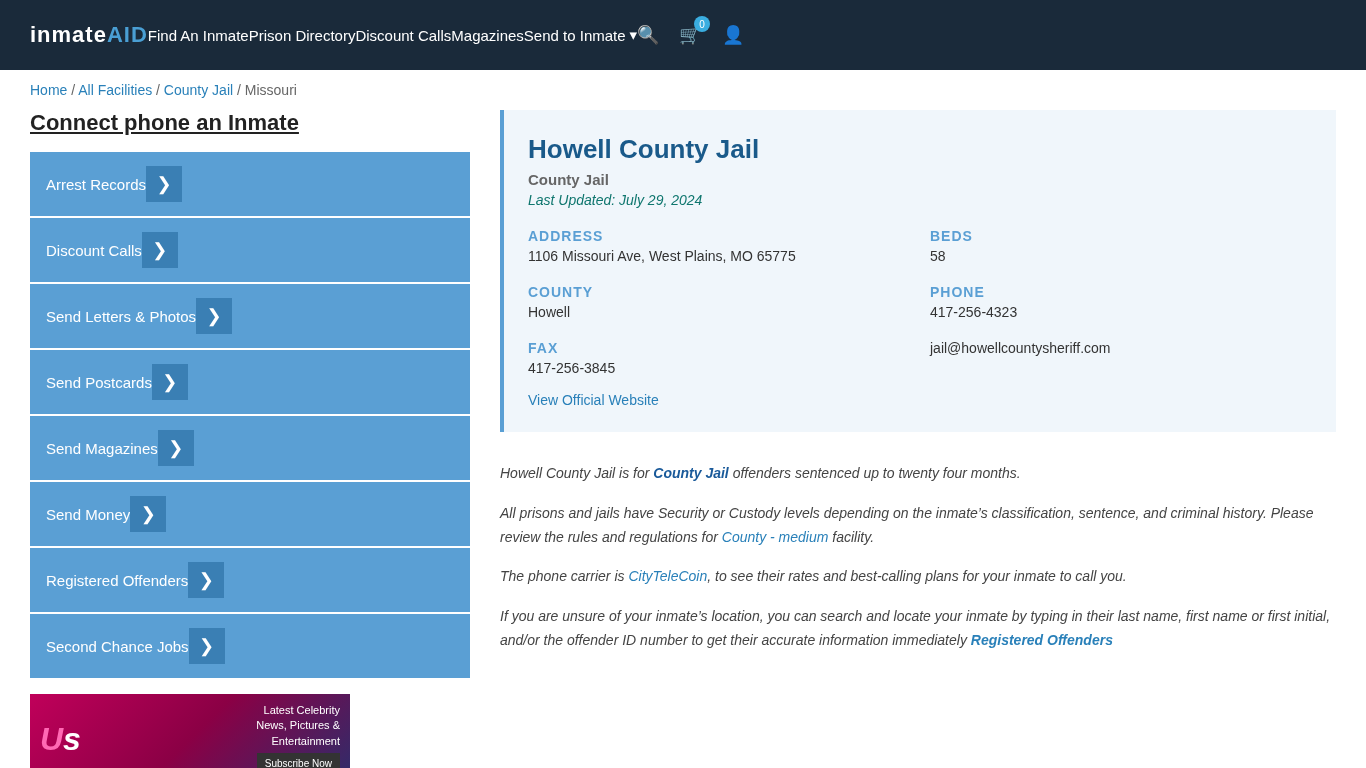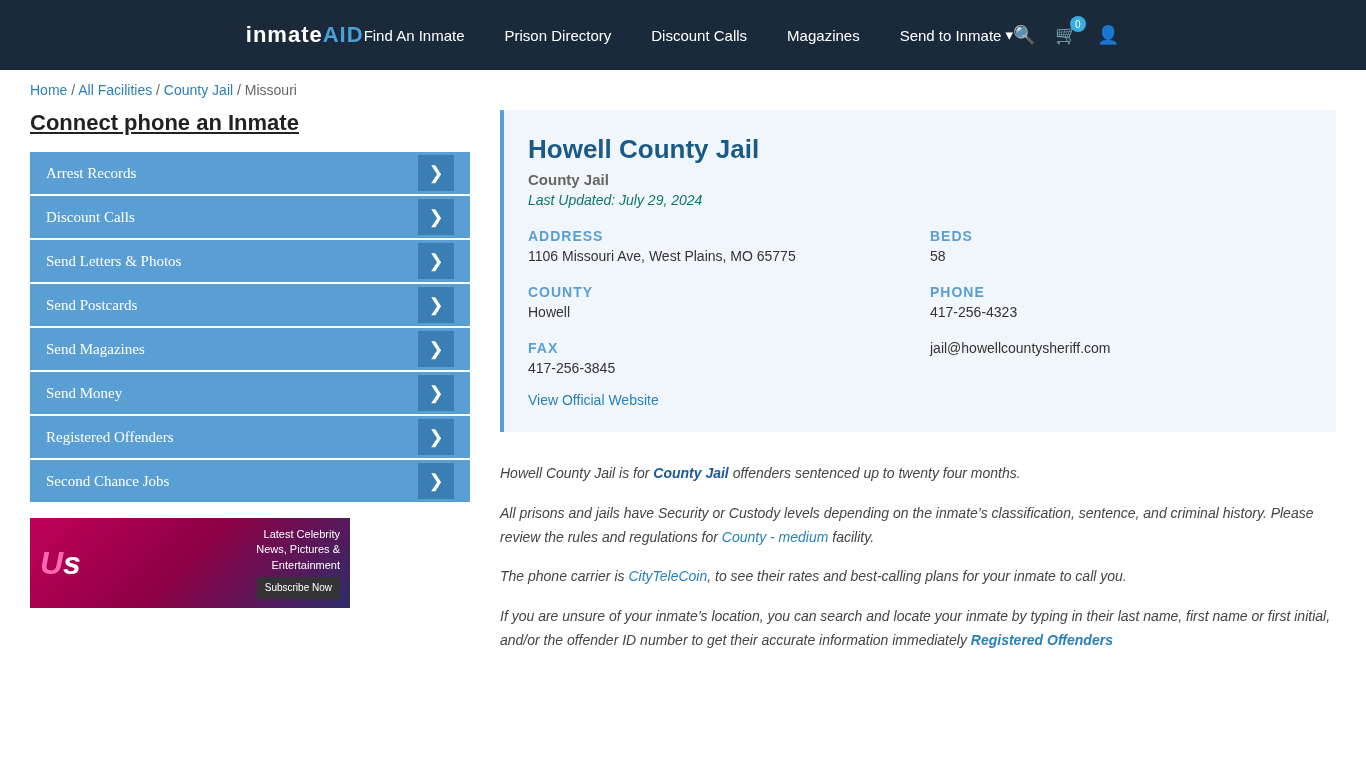--- a/index.html
+++ b/index.html
@@ -5,36 +5,35 @@
     * { margin: 0; padding: 0; box-sizing: border-box; }
     body { font-family: Arial, sans-serif; font-size: 14px; color: #333; background: #fff; width: 1366px; }
 
     
     header {
       background: #1a2a3a;
       height: 70px;
       display: flex;
       align-items: center;
       padding: 0 30px;
-      justify-content: center;
+      justify-content: flex-start;
     }
     .logo-area {
       display: flex;
       align-items: center;
     }
     .logo-text {
       color: #fff;
       font-size: 22px;
       font-weight: bold;
       letter-spacing: 1px;
     }
     .logo-text span { color: #4a9fd4; }
     nav {
       display: flex;
-      gap: 40px;
       align-items: center;
     }
     nav a {
       color: #fff;
       text-decoration: none;
       font-size: 15px;
       white-space: nowrap;
     }
     .send-to-inmate-btn {
       display: flex;
@@ -98,27 +97,26 @@
       color: #222;
     }
     .sidebar-menu {
       display: flex;
       flex-direction: column;
       gap: 2px;
     }
     .sidebar-item {
       background: #5a9fd4;
       color: #fff;
-      padding: 3px 16px;
-      display: flex;
-      justify-content: space-between;
+      padding: 14px 16px;
+      display: flex;
+      justify-content: flex-start;
       align-items: center;
       cursor: pointer;
       font-size: 15px;
-      font-family: Liberation Serif, serif;
     }
     .sidebar-arrow {
       background: #3a7fb4;
       width: 36px;
       height: 36px;
       display: flex;
       align-items: center;
       justify-content: center;
       font-size: 18px;
       color: #fff;

